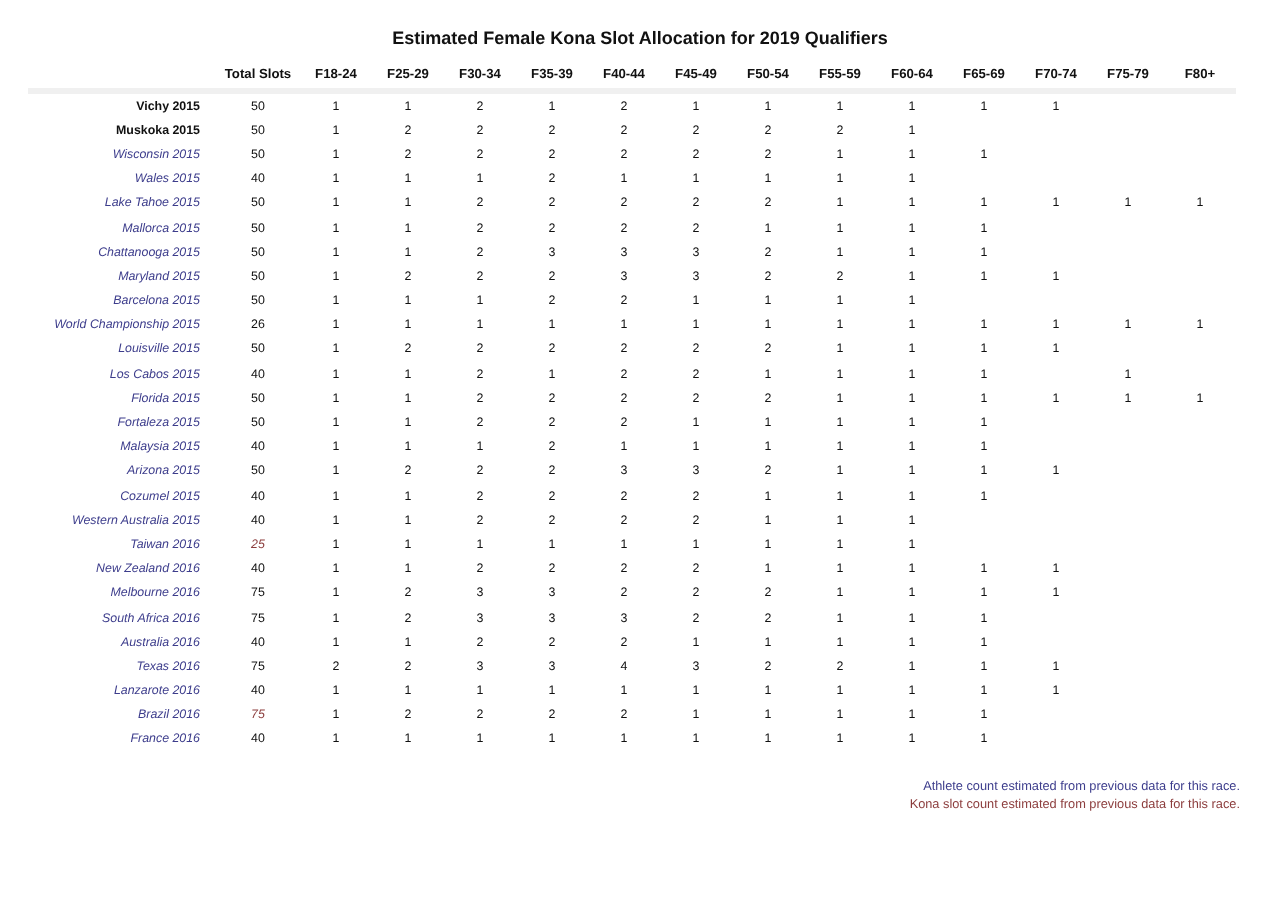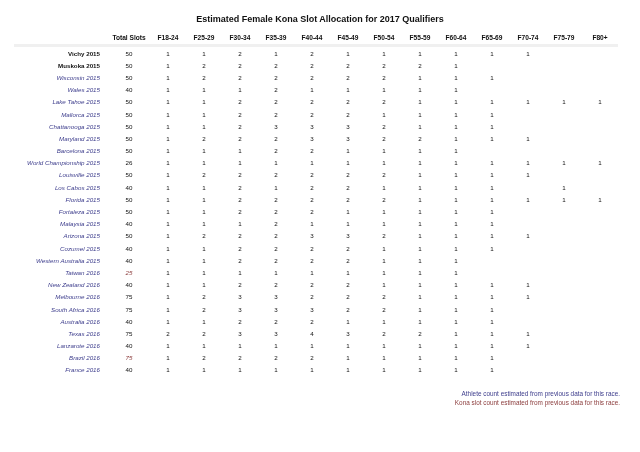--- a/index.html
+++ b/index.html
@@ -18,21 +18,21 @@
   td.total.est { font-style: italic; color: #8c3d3d; }
   .c-total { width: 42px; }
   .c-ag { width: 36px; }
   .notes { position: absolute; top: 389px; right: 20px; text-align: right; font-size: 6.4px; line-height: 9px; }
   .note-athlete { color: #3d3d8c; }
   .note-slot { color: #8c3d3d; }
 </style>
 </head>
 <body>
 
-<div class="title">Estimated Female Kona Slot Allocation for 2017 Qualifiers</div>
+<div class="title">Estimated Female Kona Slot Allocation for 2019 Qualifiers</div>
 
 <table>
   <thead>
     <tr>
       <th style="width:94px"></th>
       <th class="c-total">Total Slots</th>
       <th class="c-ag">F18-24</th>
       <th class="c-ag">F25-29</th>
       <th class="c-ag">F30-34</th>
       <th class="c-ag">F35-39</th>

